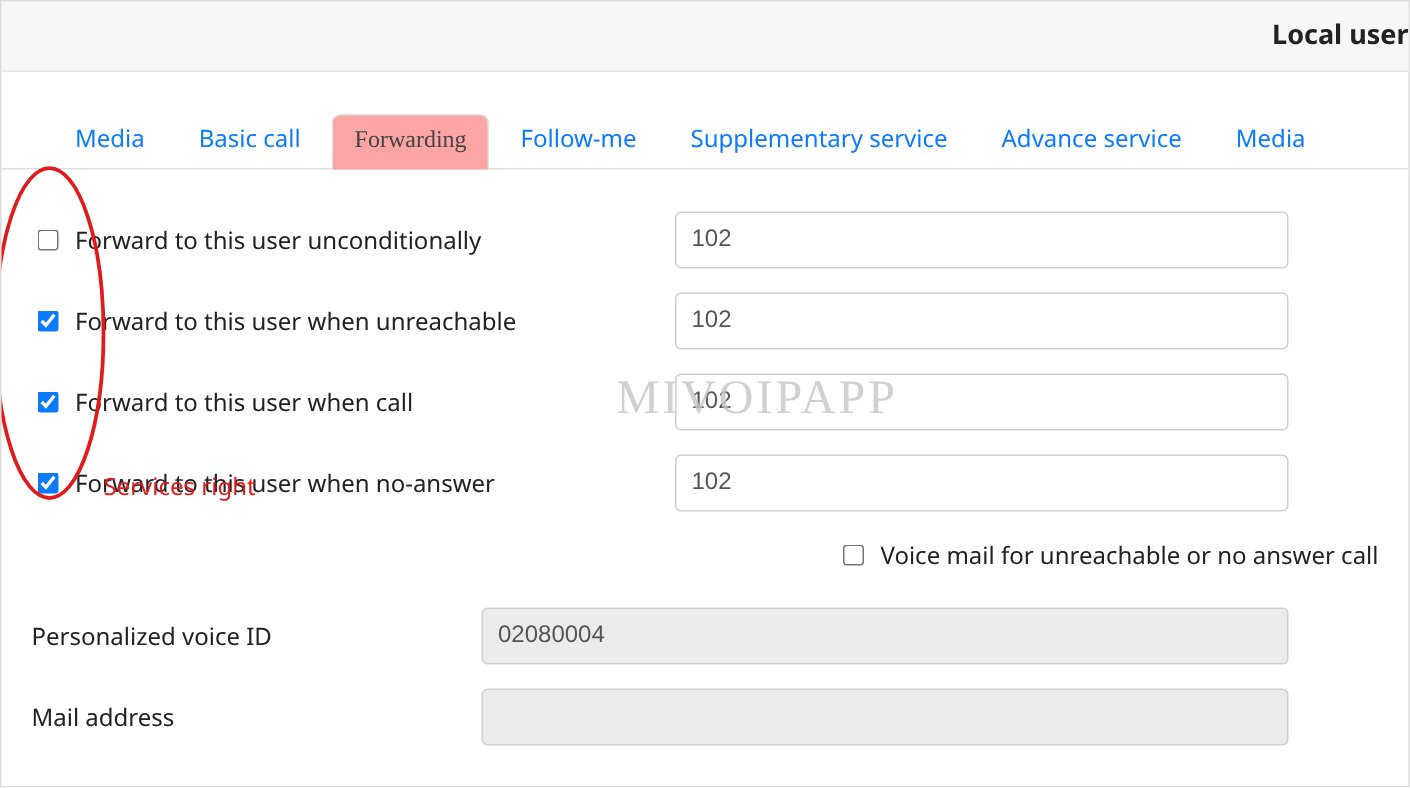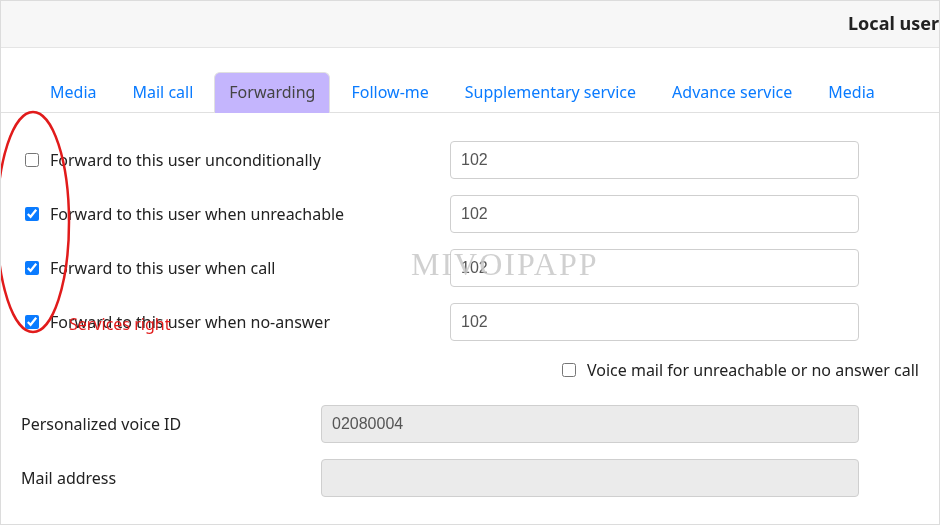--- a/index.html
+++ b/index.html
@@ -38,23 +38,24 @@
     padding: 8px 14px 10px 14px;
     cursor: pointer;
     font-size: 16px;
     border: 1px solid transparent;
     border-bottom: none;
     border-radius: 6px 6px 0 0;
     margin-bottom: -1px;
   }
   .tab.active {
     color: #444;
-    background: #c4b5fd;
+    background: #fca5a5;
     border-color: #e0e0e0;
     border-bottom-color: #fff;
+    font-family: Liberation Serif, serif;
   }
   .form-area {
     padding: 20px 20px 0 20px;
     position: relative;
   }
   .svc-ellipse {
     position: absolute;
     pointer-events: none;
   }
   .svc-label {
@@ -136,21 +137,21 @@
 <body>
 
 <div class="panel">
 
   <div class="panel-header">
     <span>Local user</span>
   </div>
 
   <div class="tab-bar">
     <div class="tab">Media</div>
-    <div class="tab">Mail call</div>
+    <div class="tab">Basic call</div>
     <div class="tab active">Forwarding</div>
     <div class="tab">Follow-me</div>
     <div class="tab">Supplementary service</div>
     <div class="tab">Advance service</div>
     <div class="tab">Media</div>
   </div>
 
   <div class="form-area">
 
     <svg class="svc-ellipse" style="left:-8px; top:-6px;" width="80" height="230" viewBox="0 0 80 230">

